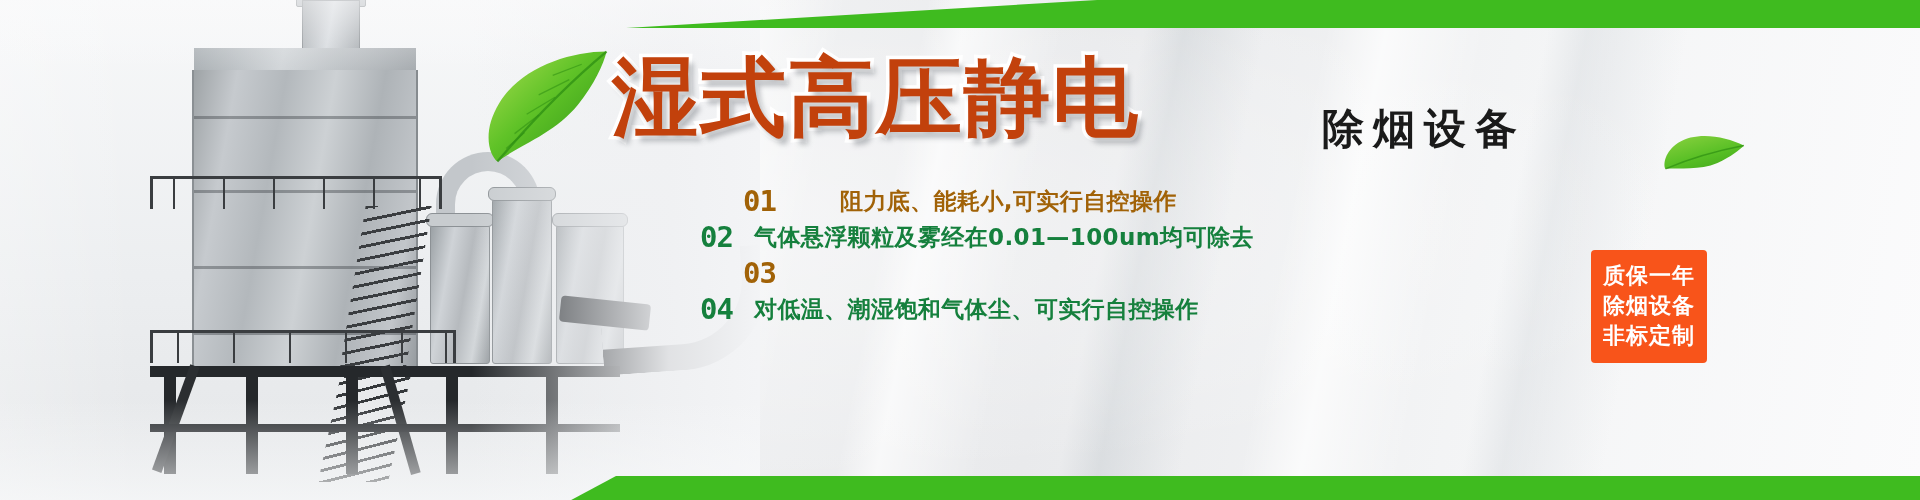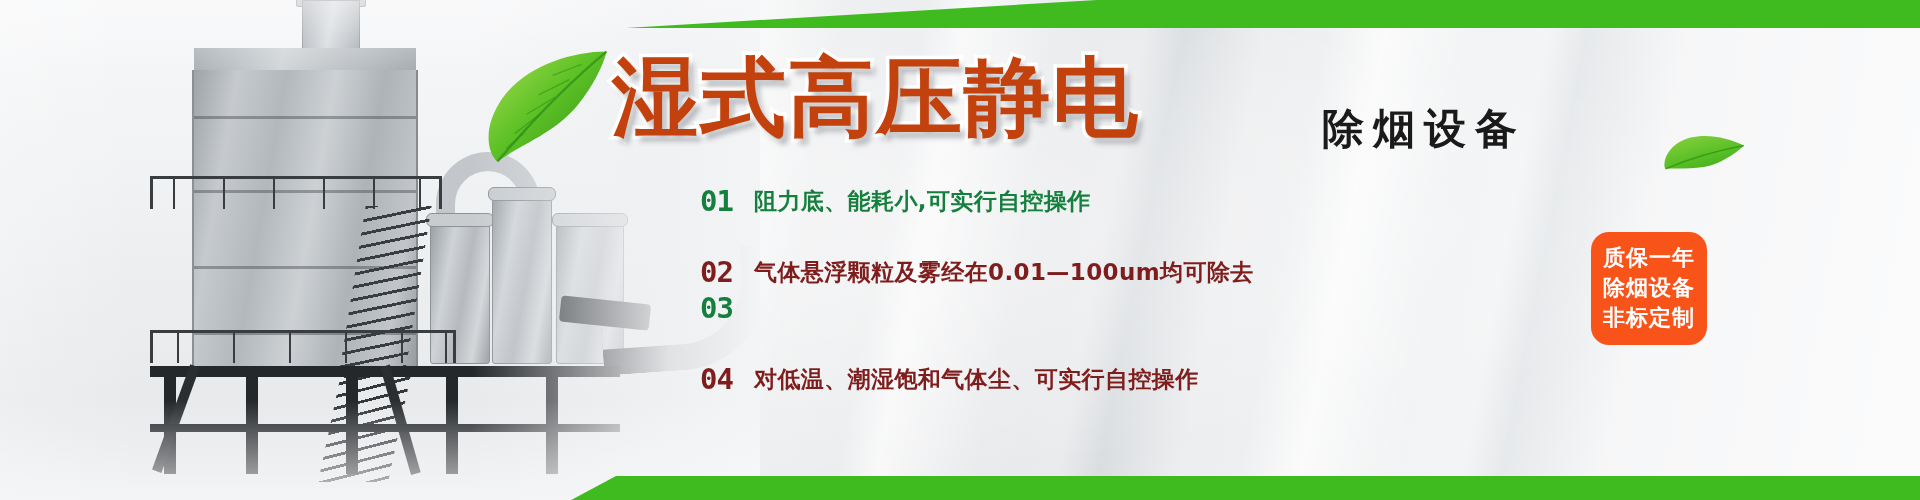--- a/index.html
+++ b/index.html
@@ -182,29 +182,29 @@
     width:54px;
   }
   .feat-body{
     font-family:"DejaVu Sans","Liberation Sans",sans-serif;
     font-weight:bold;
     font-size:23px;
     line-height:29px;
     letter-spacing:.4px;
     padding-top:1px;
   }
-  .c-orange{color:#15803d;}
-  .c-dark{color:#7f1d1d;margin-top:35px;}
+  .c-orange{color:#a16207;margin-left:43px;}
+  .c-dark{color:#15803d;}
 
   
   .badge{
-    position:absolute;left:1591px;top:232px;
+    position:absolute;left:1591px;top:250px;
     width:116px;
     background:#f8541a;
-    border-radius:18px;
+    border-radius:4px;
     padding:11px 8px 12px 8px;
     box-sizing:border-box;
     text-align:center;
   }
   .badge-line{
     color:#ffffff;
     font-family:"DejaVu Sans","Liberation Sans",sans-serif;
     font-weight:bold;
     font-size:22px;
     line-height:30px;

